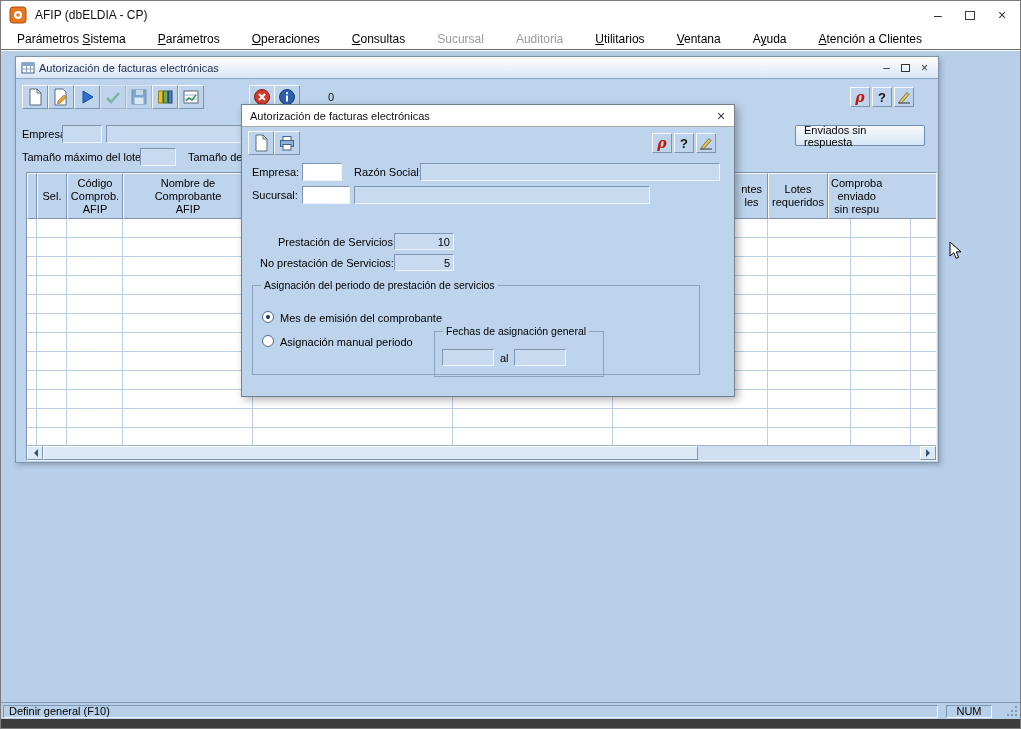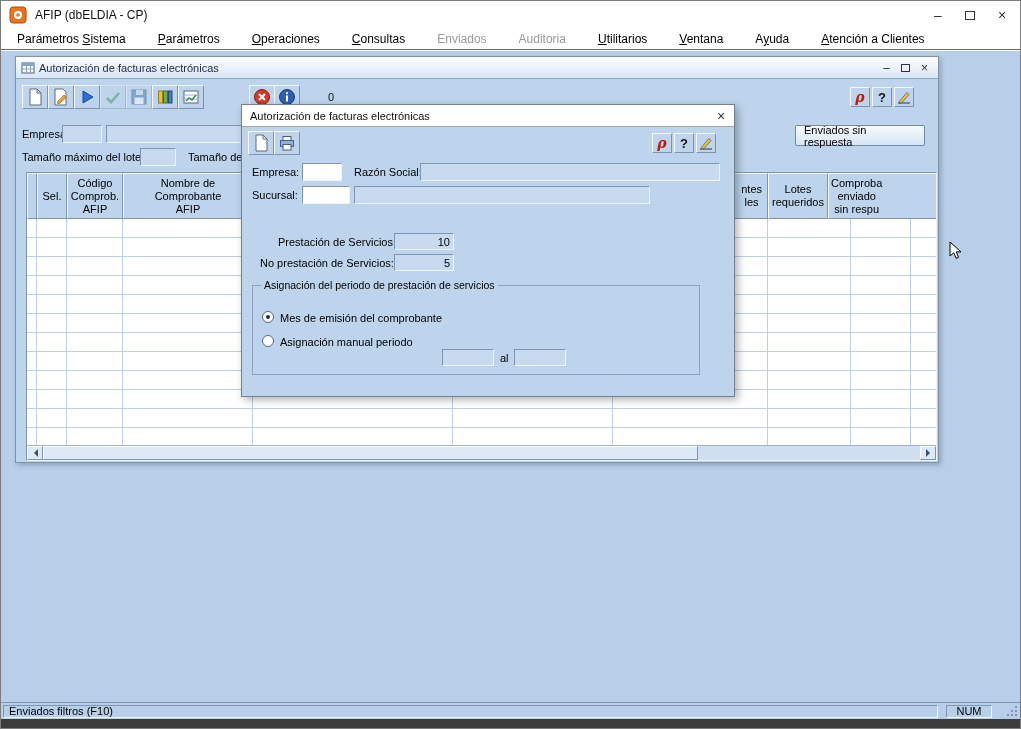--- a/index.html
+++ b/index.html
@@ -100,21 +100,21 @@
         </span>
       <span class="win-btn">×</span>
     </div>
   </div>
 
   <div class="menubar" id="menubar">
       <span class="menu-item">Parámetros <u>S</u>istema</span>
       <span class="menu-item"><u>P</u>arámetros</span>
       <span class="menu-item"><u>O</u>peraciones</span>
       <span class="menu-item"><u>C</u>onsultas</span>
-      <span class="menu-item disabled">Enviados</span>
+      <span class="menu-item disabled">Sucursal</span>
       <span class="menu-item disabled">Auditoria</span>
       <span class="menu-item"><u>U</u>tilitarios</span>
       <span class="menu-item"><u>V</u>entana</span>
       <span class="menu-item">A<u>y</u>uda</span>
       <span class="menu-item"><u>A</u>tención a Clientes</span>
     </div>
 
   <div class="mdi">
 
     <div class="child">
@@ -437,29 +437,32 @@
       <span class="field off num" style="left:152px;top:149px;width:60px;height:17px">5</span>
 
       <div class="groupbox" style="left:10px;top:180px;width:448px;height:90px">
         <span class="gb-label">Asignación del periodo de prestación de servicios</span>
       </div>
       <span class="radio checked" style="left:20px;top:206px"></span>
       <span class="lbl" style="left:38px;top:207px">Mes de emisión del comprobante</span>
       <span class="radio" style="left:20px;top:230px"></span>
       <span class="lbl" style="left:38px;top:231px">Asignación manual periodo</span>
 
+      <div class="groupbox" style="left:192px;top:226px;width:170px;height:46px">
+        <span class="gb-label">Fechas de asignación general</span>
+      </div>
       <span class="field off" style="left:200px;top:244px;width:52px;height:17px"></span>
       <span class="lbl" style="left:258px;top:247px">al</span>
       <span class="field off" style="left:272px;top:244px;width:52px;height:17px"></span>
     </div>
 
     <svg class="cursor" style="left:948px;top:190px" width="14" height="20" viewBox="0 0 14 20">
       <path d="M1 1 L1 15 L4.8 11.8 L7.2 17.4 L9.6 16.3 L7.2 10.9 L12 10.9 Z" fill="#fff" stroke="#000"></path>
     </svg>
   </div>
 
   <div class="statusbar">
-    <div class="sb-panel sb-left">Enviados filtros (F10)</div>
+    <div class="sb-panel sb-left">Definir general (F10)</div>
     <div class="sb-panel sb-num">NUM</div>
     <div class="sb-grip"></div>
   </div>
   <div class="bottomstrip"></div>
 </div>
 
 </body></html>

